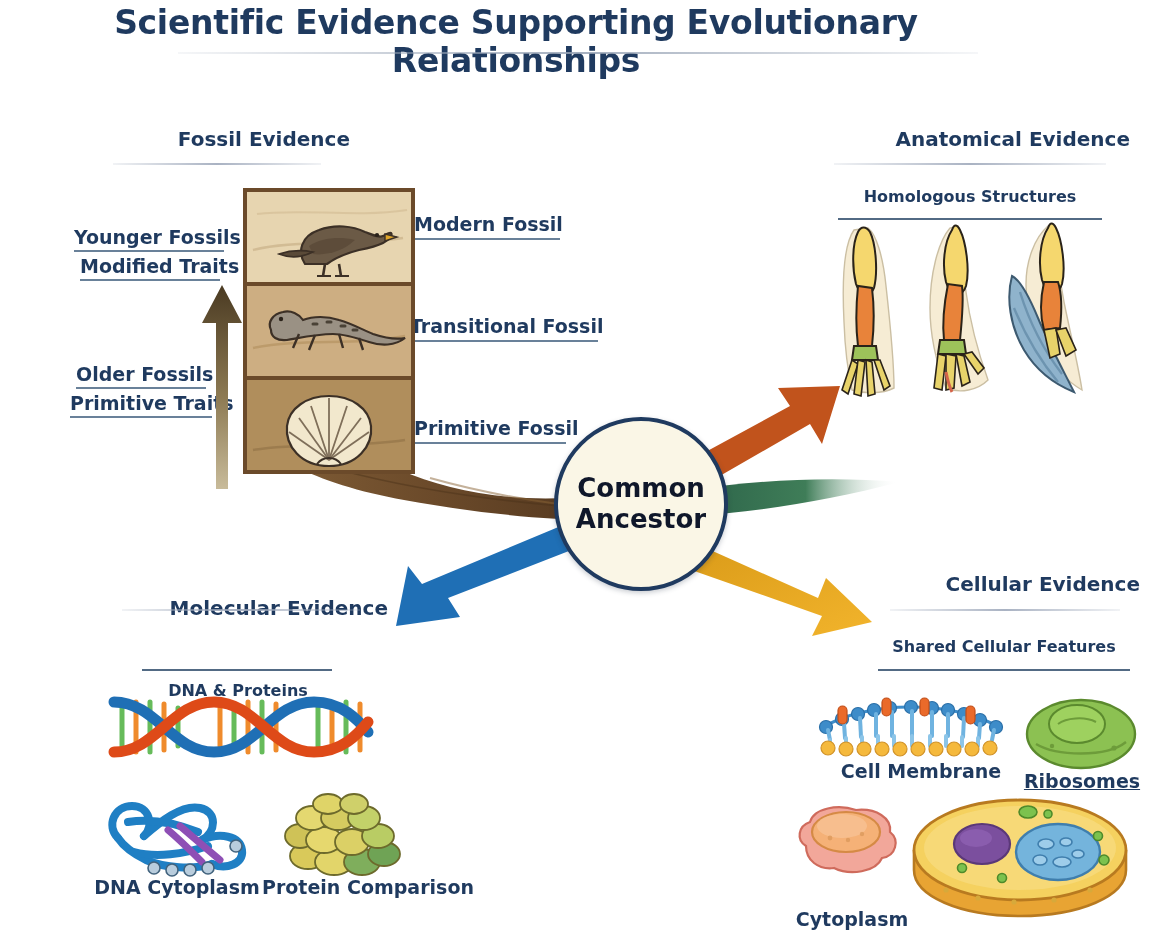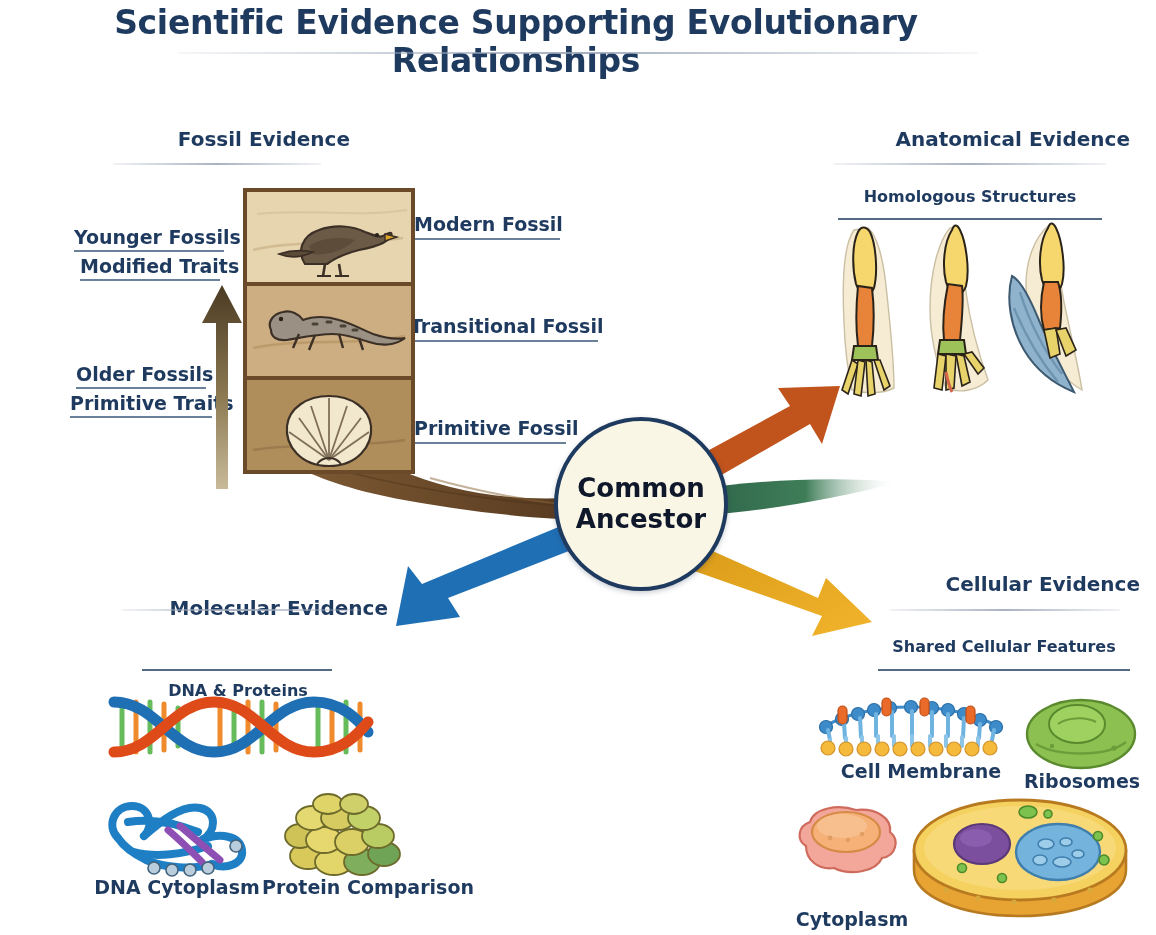--- a/index.html
+++ b/index.html
@@ -395,21 +395,21 @@
   <svg class="abs layer-art" style="left:1022px;top:690px;" width="118" height="82">
     <ellipse cx="59" cy="44" rx="54" ry="34" fill="#8cc152" stroke="#5b8a2e" stroke-width="2.4"></ellipse>
     <ellipse cx="55" cy="34" rx="28" ry="19" fill="#9ed15f" stroke="#5b8a2e" stroke-width="2"></ellipse>
     <path d="M36,34 C44,28 62,26 74,32" stroke="#6d9c3a" stroke-width="2" fill="none"></path>
     <path d="M14,54 C34,66 84,68 104,52" stroke="#6d9c3a" stroke-width="2.4" fill="none"></path>
     <circle cx="92" cy="58" r="2.6" fill="#6d9c3a"></circle>
     <circle cx="30" cy="56" r="2.2" fill="#6d9c3a"></circle>
   </svg>
 
   <div class="abs cap" style="left:836px;top:760px;width:170px;">Cell Membrane</div>
-  <div class="abs cap" style="left:1020px;top:770px;width:124px;">Ribosomes</div>
+  <div class="abs cap" style="left:1020px;top:770px;width:124px;text-decoration:underline;">Ribosomes</div>
 
   <svg class="abs layer-art" style="left:790px;top:800px;" width="120" height="82">
     <path d="M16,46 C6,40 8,26 20,22 C24,8 48,4 66,10 C86,8 102,18 100,32
              C110,40 106,56 92,58 C86,72 60,76 44,68 C28,70 16,60 16,46 Z" fill="#f2a79a" stroke="#cf6b5c" stroke-width="2.2"></path>
     <ellipse cx="56" cy="32" rx="34" ry="20" fill="#f5b177" stroke="#d58a45" stroke-width="2.2"></ellipse>
     <ellipse cx="52" cy="26" rx="25" ry="12" fill="#f8c294" opacity=".8"></ellipse>
     <g fill="#dd9a5c" opacity=".8">
       <circle cx="40" cy="38" r="2.4"></circle>
         <circle cx="58" cy="40" r="2.2"></circle>
         <circle cx="72" cy="34" r="2.2"></circle>

